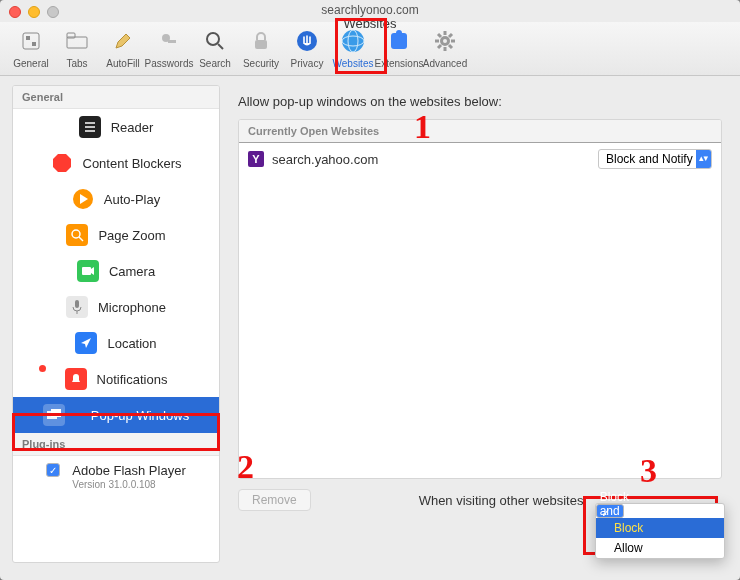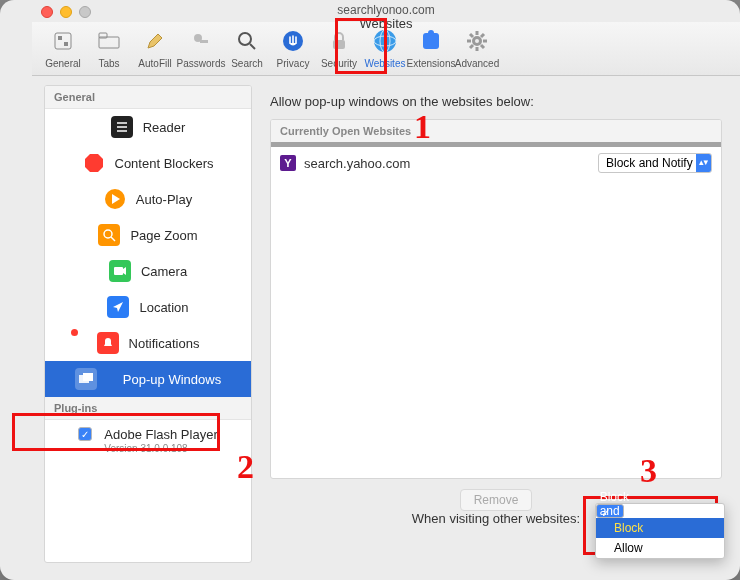--- a/index.html
+++ b/index.html
@@ -1,17 +1,17 @@
 <!DOCTYPE html>
 <html><head>
 <meta charset="utf-8">
 <style>
   * { box-sizing: border-box; margin: 0; padding: 0; font-family: -apple-system, "Helvetica Neue", Arial, sans-serif; }
   body { width: 740px; height: 580px; background: #888; position: relative; overflow: hidden; }
-  .window { position: absolute; left: 0; top: 0; width: 740px; height: 580px; background: #ececec; border-radius: 14px; box-shadow: 0 10px 30px rgba(0,0,0,.3); padding-left: 32px; }
+  .window { position: absolute; left: 0; top: 0; width: 740px; height: 580px; background: #ececec; border-radius: 4px; box-shadow: 0 10px 30px rgba(0,0,0,.3); }
   .titlebar { height: 22px; position: relative; }
   .traffic { position: absolute; left: 9px; top: 6px; display: flex; gap: 7px; }
   .tl { width: 12px; height: 12px; border-radius: 50%; }
   .tl.red { background: #ff5f57; border: 0.5px solid #e24136; }
   .tl.yel { background: #ffbd2e; border: 0.5px solid #e1a116; }
   .tl.grn { background: #c8c8c8; border: 0.5px solid #a8a8a8; }
   .title-center { text-align: center; font-size: 12px; color: #555; padding-top: 3px; }
   .title-sub { text-align: center; font-size: 13px; color: #333; margin-top: -1px; }
   .toolbar { display: flex; align-items: flex-end; padding: 4px 8px 6px 8px; border-bottom: 1px solid #c7c7c7; background: linear-gradient(#f6f6f6,#e8e8e8); }
   .tbitem { display: flex; flex-direction: column; align-items: center; width: 46px; cursor: default; position: relative; }
@@ -24,29 +24,29 @@
   .grouphdr { background: #f3f3f3; color: #7a7a7a; font-size: 11px; font-weight: 600; padding: 5px 9px; border-bottom: 1px solid #e4e4e4; }
   .sbitem { display: flex; align-items: center; padding: 7px 9px; font-size: 13px; color: #2b2b2b; cursor: default; position: relative; justify-content: center; }
   .sbitem.sel { background: #2a6cd6; color: #fff; gap: 16px; }
   .sbitem .sic { width: 22px; height: 22px; margin-right: 10px; display:flex;align-items:center;justify-content:center; border-radius:4px;}
   .badge-dot { position:absolute; top:4px; left:26px; width:7px;height:7px;border-radius:50%;background:#ff3b30;}
   .plugin-sub { font-size: 10px; color: #8a8a8a; margin-top:1px;}
   .chk { width:14px;height:14px;border:1px solid #b7b7b7;border-radius:3px;margin-right:12px;background:#3a82f7;display:flex;align-items:center;justify-content:center;color:#fff;font-size:10px;}
   .main { flex:1; padding: 18px 18px 12px 18px; position:relative;}
   .main-lbl { font-size: 13px; color:#333; margin-bottom: 10px; }
   .listbox { border:1px solid #d6d6d6; background:#fff; border-radius:3px; height: 360px; overflow:hidden;}
-  .listhdr { background:#f3f3f3; color:#888; font-size:11px; font-weight:600; padding:5px 9px; border-bottom:5px solid #a3a3a3;}
+  .listhdr { background:#f3f3f3; color:#888; font-size:11px; font-weight:600; padding:5px 9px; border-bottom:1px solid #a3a3a3;}
   .row { display:flex; align-items:center; padding:6px 9px; font-size:13px; color:#333; }
   .favicon { width:16px;height:16px;background:#5d1b8f;color:#fff;font-size:11px;font-weight:700;display:flex;align-items:center;justify-content:center;margin-right:8px;border-radius:2px;}
   .spacer { flex:1; }
   .select { appearance:none; background:#fff; border:1px solid #c7c7c7; border-radius:3px; font-size:12px; padding:2px 18px 2px 7px; position:relative; }
   .sel-wrap { position:relative; display:inline-block;}
   .sel-wrap::after { content:""; position:absolute; right:1px; top:1px; bottom:1px; width:15px; background:#3a82f7; border-radius:0 2px 2px 0; pointer-events:none;}
   .sel-wrap .caret { position:absolute; right:4px; top:4px; color:#fff; font-size:9px; pointer-events:none; z-index:1;}
-  .bottom-row { display:flex; align-items:center; margin-top:10px; font-size:13px; color:#333;flex-direction:column;}
+  .bottom-row { display:flex; align-items:center; margin-top:10px; font-size:13px; color:#333;}
   .btn-remove { background:#f5f5f5;border:1px solid #d9d9d9;border-radius:4px;padding:3px 13px;font-size:12px;color:#aaa;}
   .dropdown-open { position:absolute; right:15px; bottom:13px; width:130px; background:#fff; border:1px solid #c7c7c7; border-radius:3px; box-shadow:0 4px 14px rgba(0,0,0,.25); z-index:5;}
   .dd-item { font-size:12px; padding:3px 8px 3px 18px; position:relative; cursor:default;}
   .dd-item.chk::before { content:"✓"; position:absolute; left:4px; top:2px; font-size:11px;}
   .dd-item.hl { background:#2a6cd6; color:#fde047;}
   .annotation { position:absolute; color:#e11; font-size:34px; font-weight:700; font-family: Georgia, serif; pointer-events:none;}
 </style>
 </head>
 <body>
 
@@ -104,35 +104,35 @@
           <svg width="22" height="22">
             <circle cx="9" cy="9" r="6" fill="none" stroke="#555" stroke-width="2"></circle>
             <line x1="14" y1="14" x2="19" y2="19" stroke="#555" stroke-width="2"></line>
           </svg>
         </div>
       <div class="lbl">Search</div>
     </div>
     <div class="tbitem">
       <div class="ic">
           <svg width="22" height="22">
+            <rect x="5" y="10" width="12" height="9" rx="2" fill="#bbb"></rect>
+            <path d="M7 10 V7 a4 4 0 0 1 8 0 V10" fill="none" stroke="#bbb" stroke-width="2"></path>
+          </svg>
+        </div>
+      <div class="lbl">Security</div>
+    </div>
+    <div class="tbitem">
+      <div class="ic">
+          <svg width="22" height="22">
             <circle cx="11" cy="11" r="10" fill="#2a6cd6"></circle>
             <path d="M8 7 v6 M11 6 v7 M14 7 v6" stroke="#fff" stroke-width="1.6" stroke-linecap="round"></path>
             <path d="M7 13 Q11 18 15 13" fill="#fff"></path>
           </svg>
         </div>
       <div class="lbl">Privacy</div>
-    </div>
-    <div class="tbitem">
-      <div class="ic">
-          <svg width="22" height="22">
-            <rect x="5" y="10" width="12" height="9" rx="2" fill="#bbb"></rect>
-            <path d="M7 10 V7 a4 4 0 0 1 8 0 V10" fill="none" stroke="#bbb" stroke-width="2"></path>
-          </svg>
-        </div>
-      <div class="lbl">Security</div>
     </div>
     <div class="tbitem sel">
       <div class="ic">
           <svg width="26" height="26">
             <circle cx="13" cy="13" r="11" fill="#3a9be8"></circle>
             <ellipse cx="13" cy="13" rx="11" ry="5" fill="none" stroke="#cfe9fb" stroke-width="1"></ellipse>
             <ellipse cx="13" cy="13" rx="5" ry="11" fill="none" stroke="#cfe9fb" stroke-width="1"></ellipse>
           </svg>
         </div>
       <div class="lbl">Websites</div>
@@ -210,20 +210,30 @@
       <div class="sbitem">
         <div class="sic" style="background:#34c759">
             <svg width="14" height="12">
               <rect x="1" y="2" width="9" height="8" rx="1" fill="#fff"></rect>
               <polygon points="10,4 13,2 13,10 10,8" fill="#fff"></polygon>
             </svg>
           </div>
         <span>Camera</span>
       </div>
       <div class="sbitem">
+        <div class="sic" style="background:#e8e8e8">
+            <svg width="14" height="16">
+              <rect x="5" y="1" width="4" height="8" rx="2" fill="#888"></rect>
+              <path d="M3 8 a4 4 0 0 0 8 0" fill="none" stroke="#888"></path>
+              <line x1="7" y1="12" x2="7" y2="15" stroke="#888"></line>
+            </svg>
+          </div>
+        <span>Microphone</span>
+      </div>
+      <div class="sbitem">
         <div class="sic" style="background:#2a7cf6">
             <svg width="14" height="14">
               <polygon points="2,7 12,2 7,12 6,8" fill="#fff"></polygon>
             </svg>
           </div>
         <span>Location</span>
       </div>
       <div class="sbitem">
         <div class="sic" style="background:#ff3b30">
             <svg width="14" height="14">

